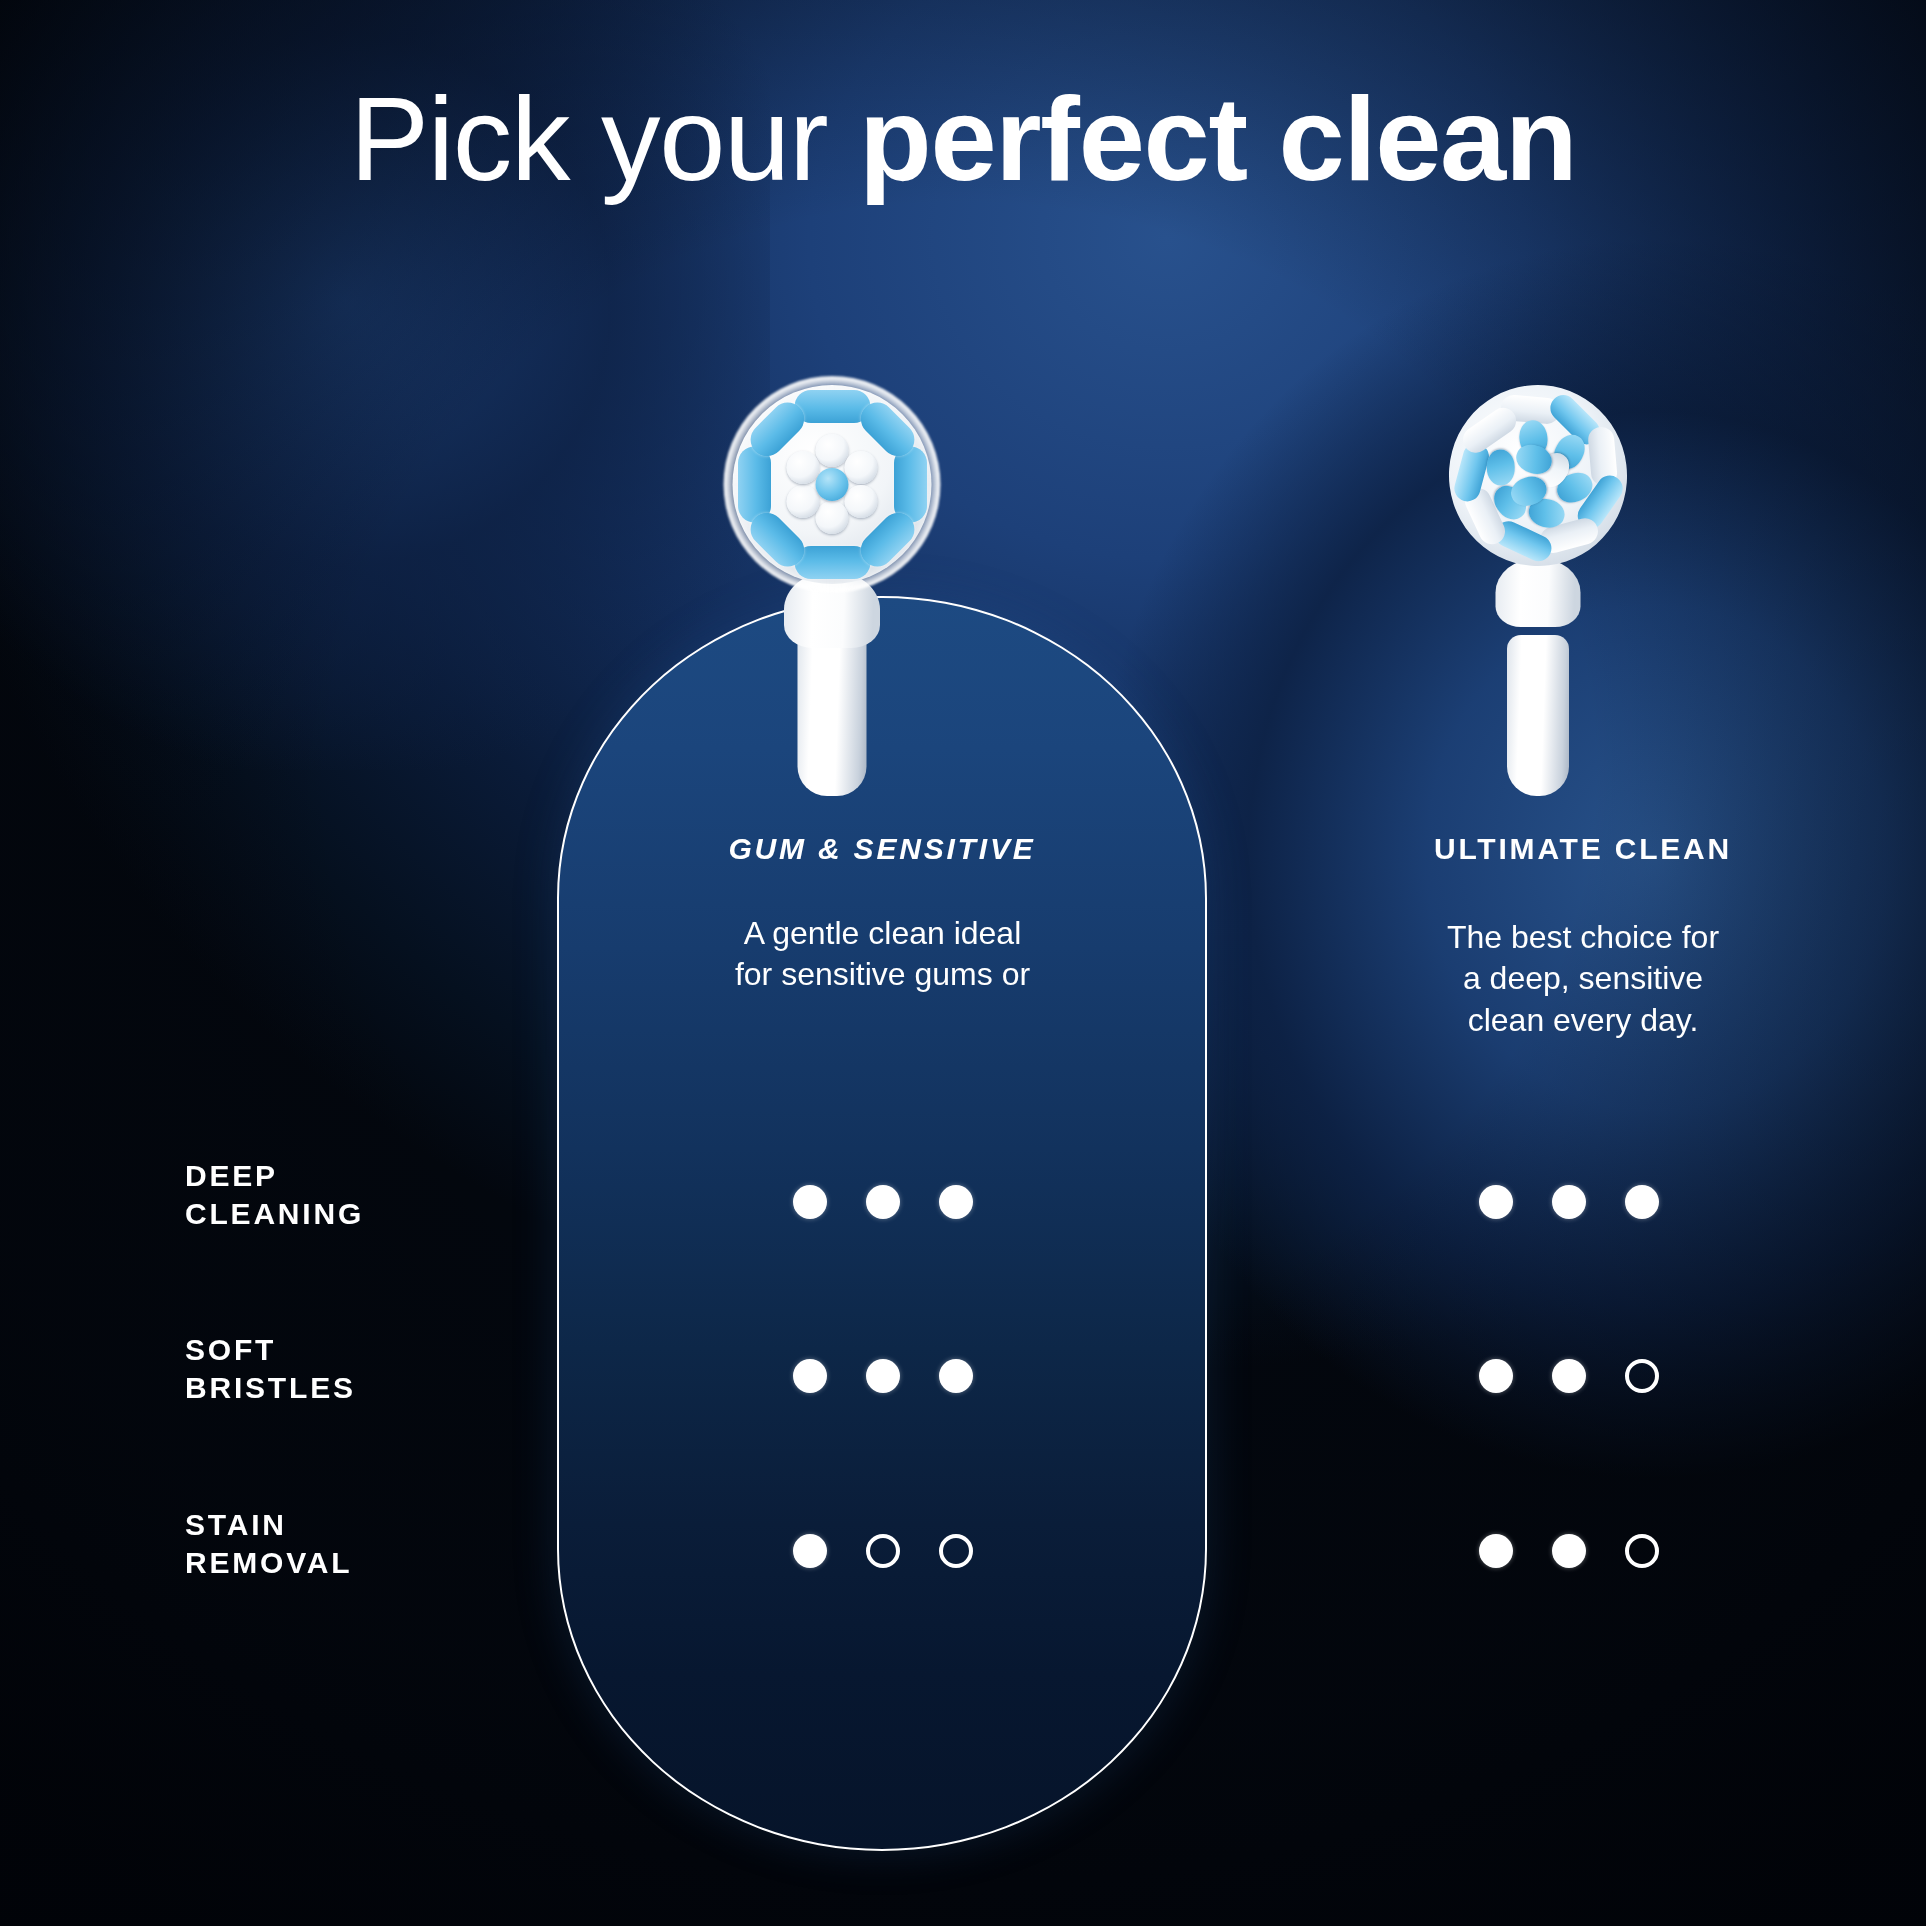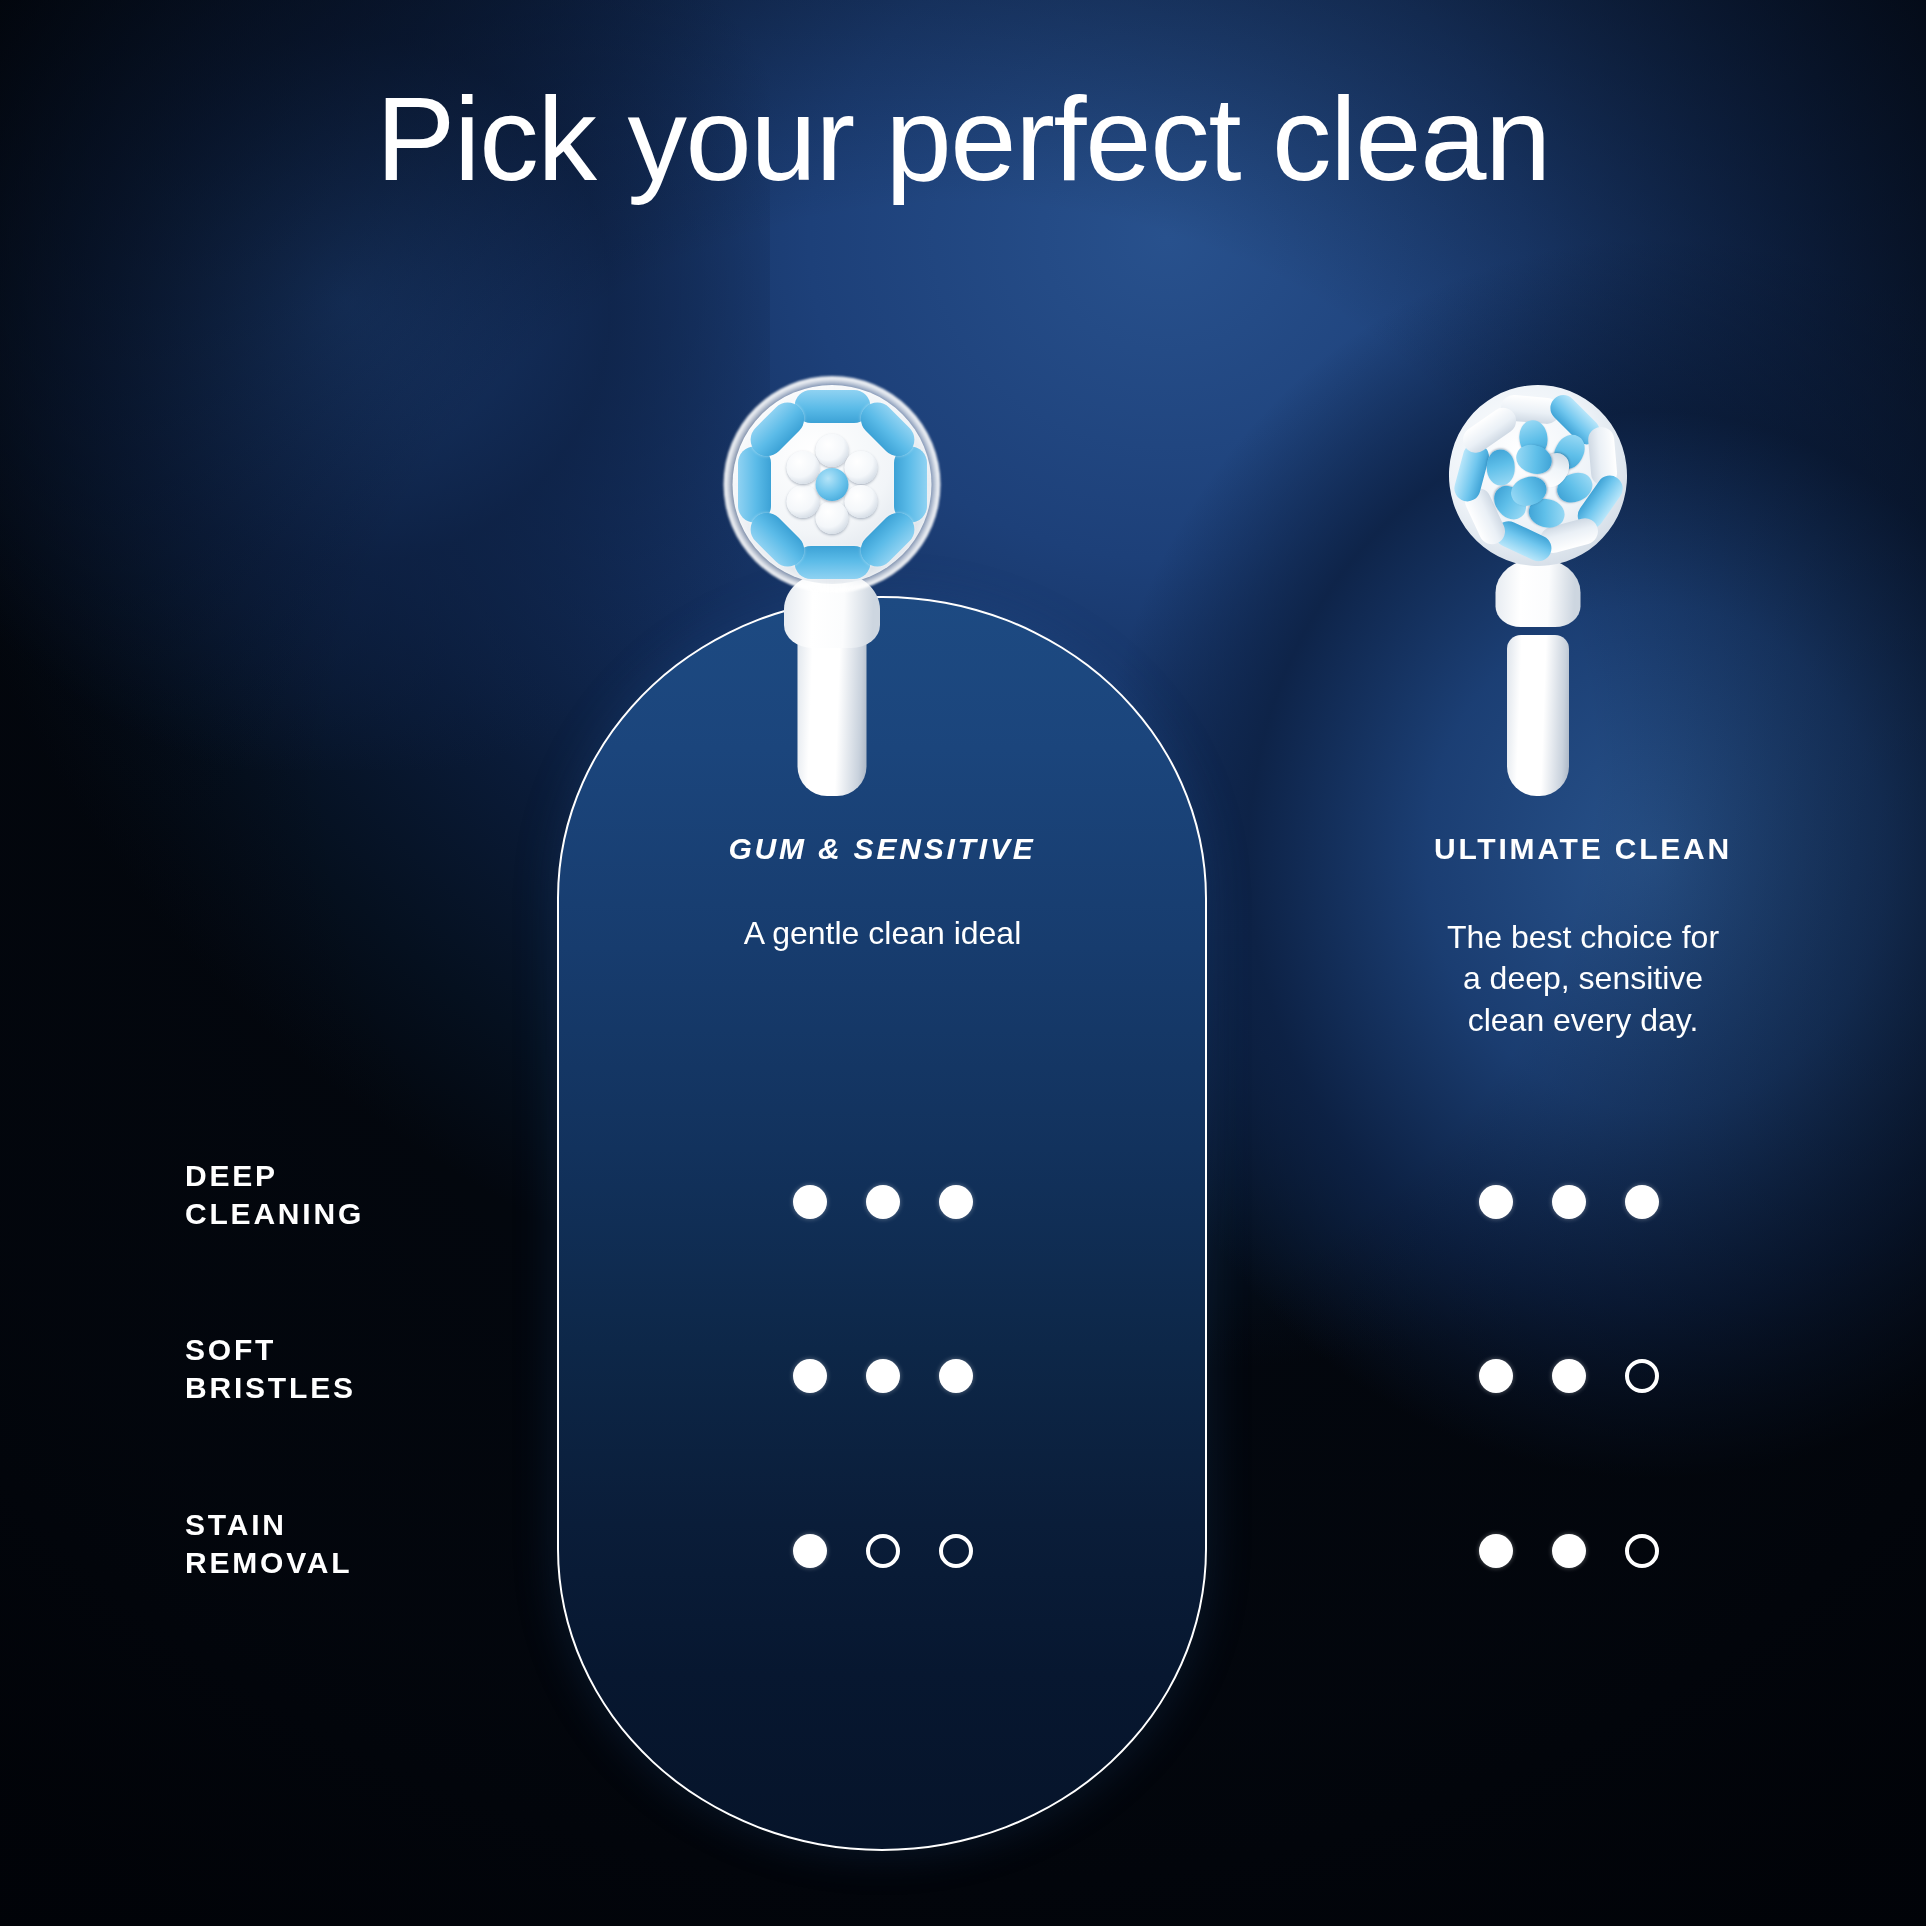--- a/index.html
+++ b/index.html
@@ -36,21 +36,21 @@
       rgba(0,0,0,0) 42%, rgba(2,5,11,.55) 74%, rgba(1,3,8,.95) 100%);
   }
 
   
   #title {
     position:absolute; left:0; right:0; top:76px;
     text-align:center; color:#fff; white-space:nowrap;
     font-size:119px; line-height:1.06; letter-spacing:-1.3px;
   }
   #title .light { font-weight:300; }
-  #title .bold  { font-weight:400; }
+  #title .bold  { font-weight:700; }
 
   
   #card {
     position:absolute; left:557px; top:596px; width:650px; height:1255px;
     border:2.6px solid #ffffff;
     border-radius:325px / 302px;
     background:linear-gradient(180deg,
       #1d4a82 0%, #1b457c 12%, #173c6e 28%, #12325d 44%,
       #0d2748 60%, #0a1d39 74%, #071730 86%, #06142a 100%);
     box-shadow:0 0 45px rgba(40,95,165,.22);
@@ -222,20 +222,21 @@
       <div class="tuft2" style="width: 28px; height: 36px; left: 64px; top: 87px; transform: rotate(259deg);"></div>
       <div class="tuft2" style="width: 28px; height: 36px; left: 73px; top: 56px; transform: rotate(296deg);"></div>
     </div>
 </div>
 
 <div class="col-head" id="head-gum">GUM &amp; SENSITIVE</div>
 <div class="col-head" id="head-ult">ULTIMATE CLEAN</div>
 
 <div class="col-desc" id="desc-gum">
     <div>A gentle clean ideal</div>
+    <div>for sensitive gums or</div>
   </div>
 <div class="col-desc" id="desc-ult">
     <div>The best choice for</div>
     <div>a deep, sensitive</div>
     <div>clean every day.</div>
   </div>
 
 <div class="row-label" id="label-0">
     <div>DEEP</div>
     <div>CLEANING</div>

